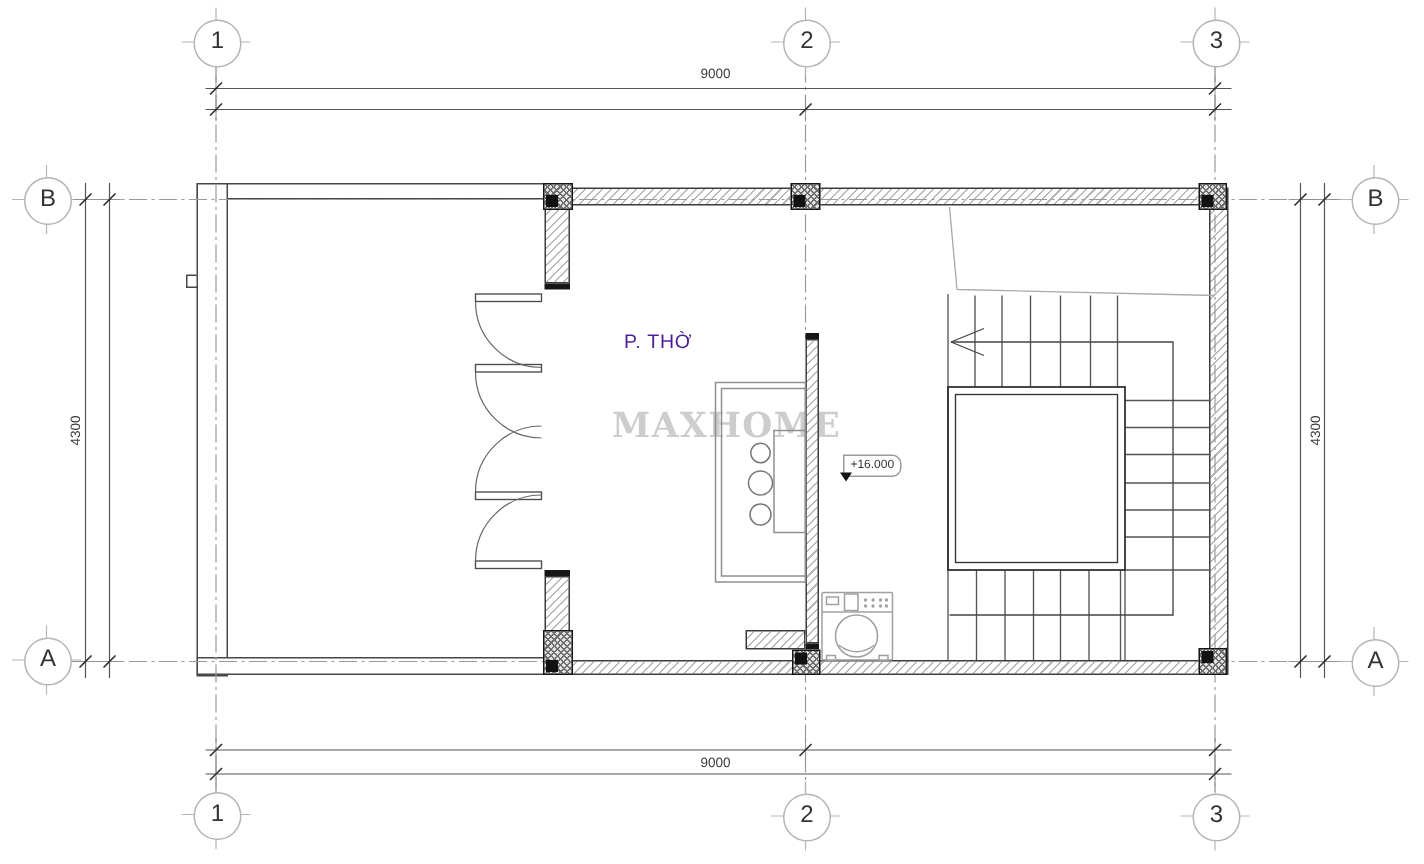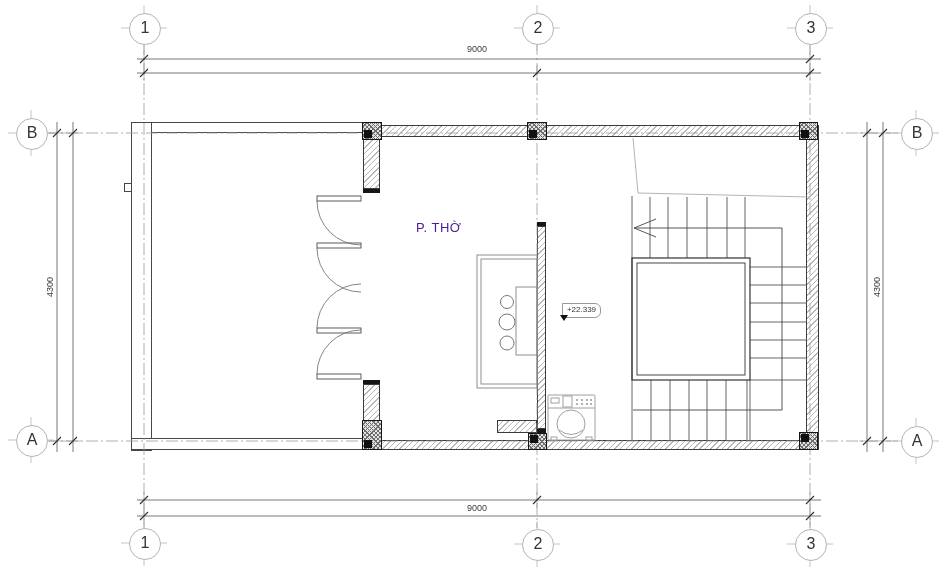--- a/index.html
+++ b/index.html
@@ -33,20 +33,21 @@
   #elev-tri{position:absolute;left:560px;top:315px;width:0;height:0;z-index:4;
             border-left:4px solid transparent;border-right:4px solid transparent;
             border-top:6px solid #111;}
   svg{position:absolute;left:0;top:0;z-index:2;pointer-events:none;}
 </style>
 </head>
 <body>
 
 <div id="canvas">
 
+  <div id="watermark">MAXHOME</div>
 
   <div class="abs wall-plain" style="left:131px;top:122px;width:234px;height:11px"></div>
   <div class="abs wall-plain" style="left:131px;top:122px;width:21px;height:329px"></div>
   <div class="abs wall-plain" style="left:131px;top:438px;width:234px;height:12px"></div>
   <div class="abs wall-plain" style="left:124px;top:183px;width:8px;height:9px"></div>
 
   <div class="abs wall-hatch" style="left:362px;top:125px;width:457px;height:12px"></div>
   <div class="abs wall-hatch" style="left:806px;top:137px;width:13px;height:304px"></div>
   <div class="abs wall-hatch" style="left:362px;top:440px;width:457px;height:10px"></div>
   <div class="abs wall-hatch" style="left:363px;top:137px;width:17px;height:52px"></div>
@@ -182,16 +183,16 @@
   <div class="bubble" style="left:901px;top:118px">B</div>
   <div class="bubble" style="left:901px;top:426px">A</div>
 
   <div class="dimtext" style="left:447px;top:44px;width:60px">9000</div>
   <div class="dimtext" style="left:447px;top:503px;width:60px">9000</div>
   <div class="dimtext rot" style="left:37px;top:280px;width:30px;height:14px">4300</div>
   <div class="dimtext rot" style="left:864px;top:280px;width:30px;height:14px">4300</div>
 
   <div id="room-label">P. THỜ</div>
 
-  <div id="elev-box">+22.339</div>
+  <div id="elev-box">+16.000</div>
   <div id="elev-tri"></div>
 
 </div>
 
 </body></html>

